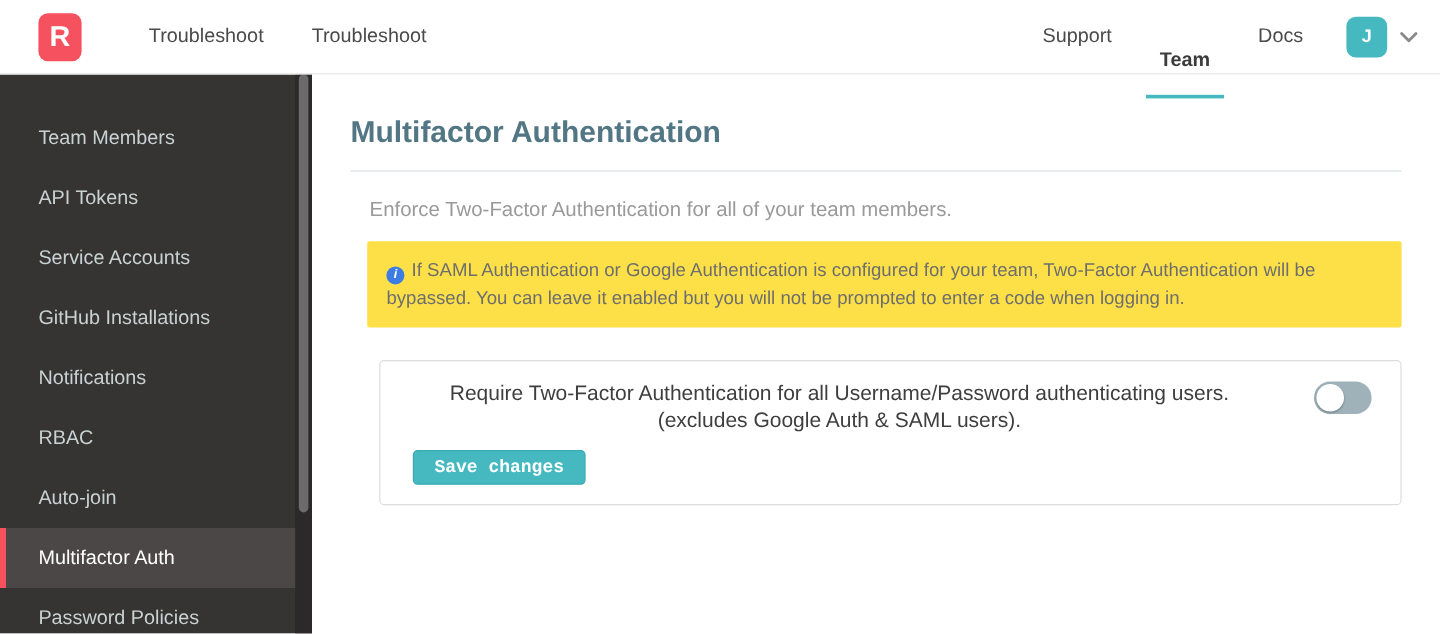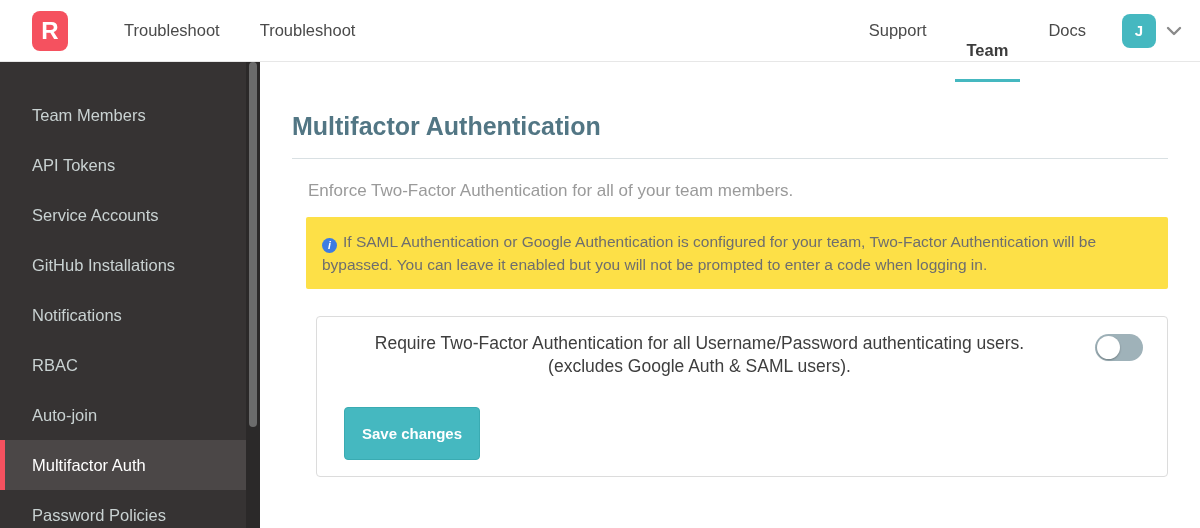--- a/index.html
+++ b/index.html
@@ -35,43 +35,43 @@
   .sidebar li { height:50px; display:flex; align-items:center; padding-left:32px;
     font-size:16.5px; color:#c9d2d2; cursor:pointer; }
   .sidebar li.active { background:#4b4747; color:#ffffff; font-weight:normal;
     border-left:5px solid var(--brand_red,#f5515f); padding-left:27px; }
   .scroll-track { position:absolute; top:0; right:0; bottom:0; width:14px; background:#2b2929; }
   .scroll-thumb { position:absolute; top:0; right:3px; width:8px; height:365px;
     background:#6b6b6b; border-radius:4px; cursor:pointer; }
 
   
   .main { flex:1; padding:34px 32px 0 32px; background:#fff; }
-  .page-title { font-size:25px; font-weight:bold; color:var(--heading,#527684); margin:16px 0 17px 0; }
+  .page-title { font-size:25px; font-weight:bold; color:var(--heading,#527684); margin:0 0 17px 0; }
   .divider { border:none; border-top:1px solid #d9e0e3; margin:0 0 22px 0; }
   .desc { margin:0 0 16px 16px; font-size:17px; color:#9a9a9a; }
 
   .info-box { margin-left:14px; background:#fde047; border-radius:2px; padding:13px 16px;
     font-size:15.5px; color:#6e6e6e; line-height:23px; }
   .info-icon { display:inline-flex; width:15px; height:15px; border-radius:50%;
     background:var(--info_blue,#3d7ce2); color:#fff; font-size:10.5px; font-weight:bold;
     font-style:italic; align-items:center; justify-content:center; margin-right:6px;
     vertical-align:-2px; }
 
   .card { margin:27px 0 0 24px; border:1px solid #dcdcdc; border-radius:4px;
     background:#fff; padding:15px 24px 16px 27px; }
   .card-row { display:flex; align-items:flex-start;text-align:center; }
   .setting-label { flex:1; font-size:17.5px; color:#3e3e3e; line-height:23px; }
   .setting-label span { display:block; }
   .toggle { width:48px; height:27px; border-radius:14px; background:#9fb2b9;
     position:relative; margin-left:40px; margin-top:2px; flex-shrink:0; cursor:pointer; }
   .toggle .knob { position:absolute; left:2px; top:2px; width:23px; height:23px;
     border-radius:50%; background:#fff; box-shadow:0 1px 2px rgba(0,0,0,.3); }
-  .save-btn { margin-top:29px; background:var(--accent_teal,#45b8c0); border:1px solid #3aabb2;
-    border-radius:4px; color:#fff; font-weight:bold; font-size:15px; padding:17px 17px;
-    cursor:pointer; font-family:Liberation Sans, sans-serif; }
+  .save-btn { margin-top:13px; background:var(--accent_teal,#45b8c0); border:1px solid #3aabb2;
+    border-radius:4px; color:#fff; font-weight:bold; font-size:15px; padding:5px 17px;
+    cursor:pointer; font-family:Liberation Mono, monospace; }
 </style>
 </head>
 <body>
 
 <header class="header">
   <div class="logo">
     <span>R</span>
   </div>
   <nav class="nav-left">
     <a>Troubleshoot</a>

